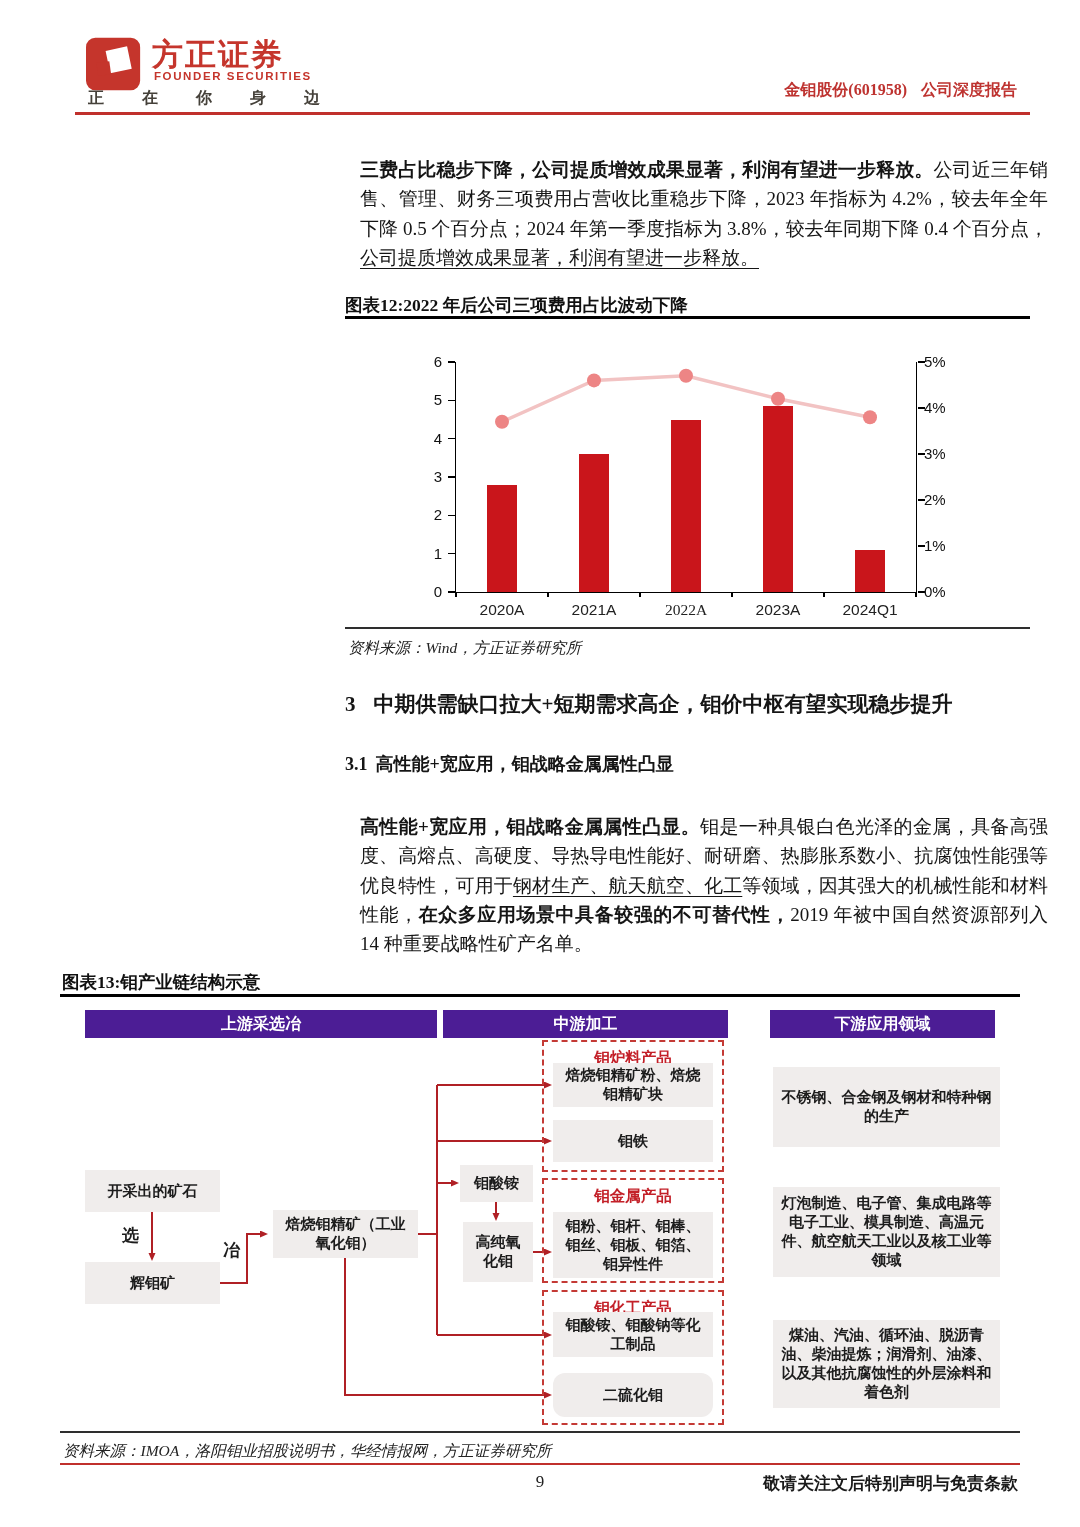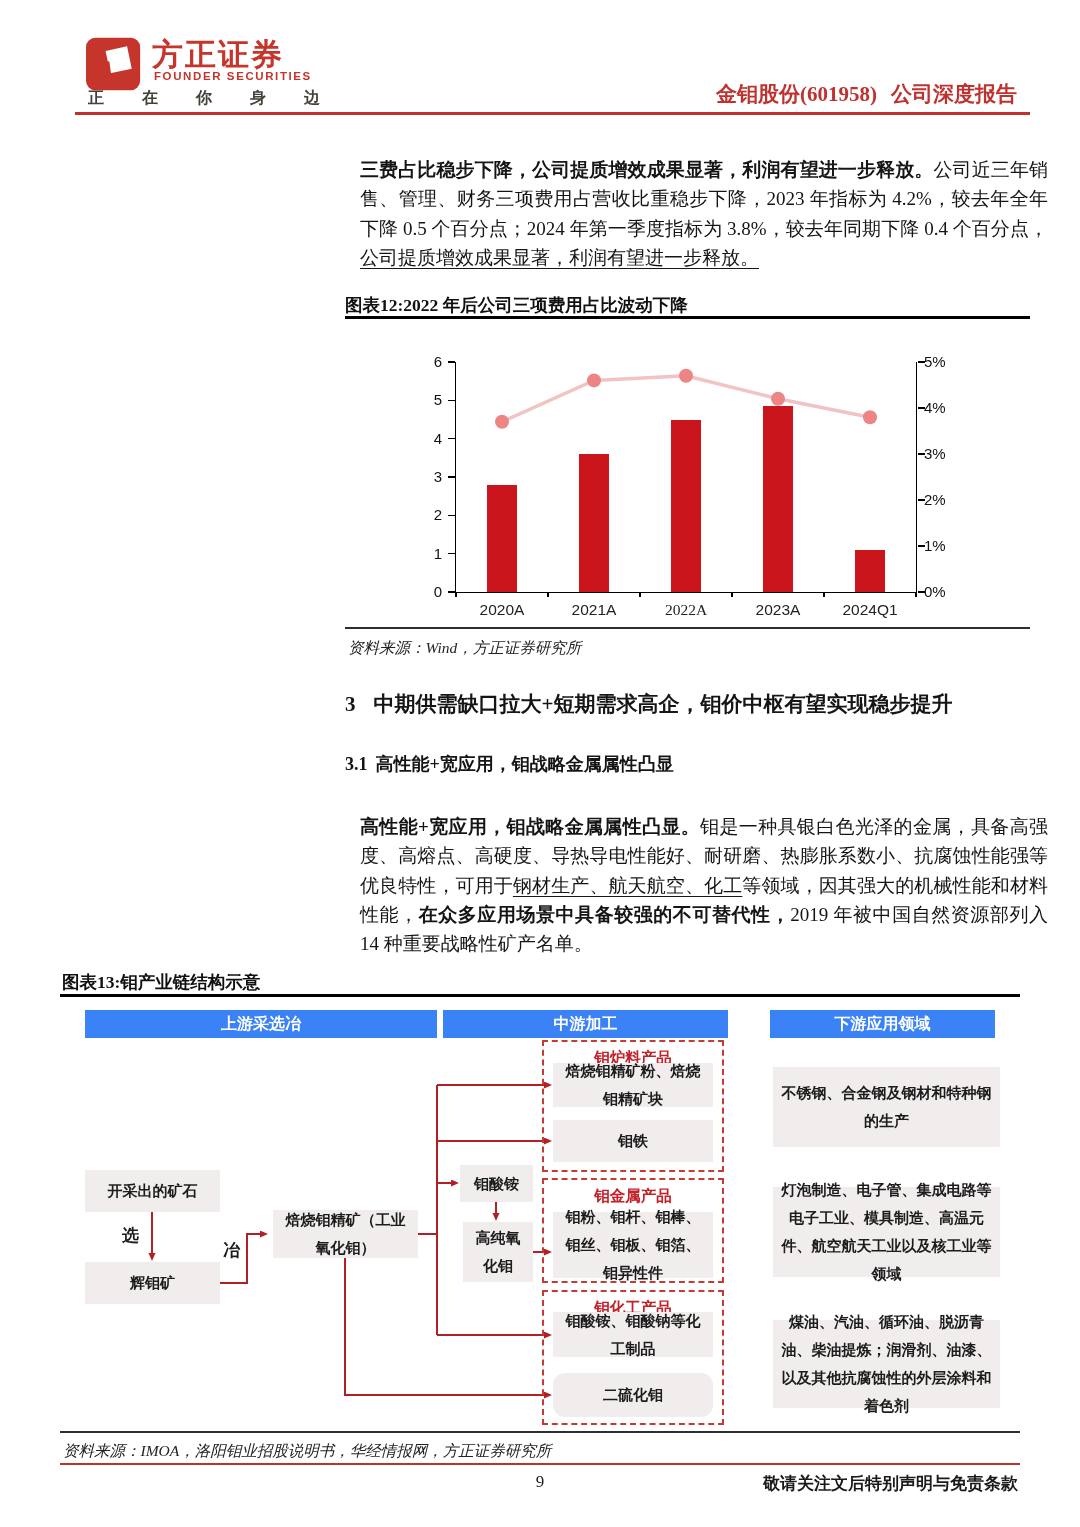--- a/index.html
+++ b/index.html
@@ -7,21 +7,21 @@
         font-family:"Liberation Serif","DejaVu Serif",serif;color:#151515;}
   .abs{position:absolute;}
 
   
   .brand-cn{font-family:"Liberation Sans","DejaVu Sans",sans-serif;font-weight:bold;
             font-size:31px;color:#C5352C;letter-spacing:2px;}
   .brand-en{font-family:"Liberation Sans","DejaVu Sans",sans-serif;font-weight:bold;
             font-size:11.5px;color:#C5352C;letter-spacing:1.6px;}
   .tagline{font-size:16px;color:#45413a;letter-spacing:17px;font-weight:bold;}
   .header-rule{background:#C0302C;height:3px;}
-  .report-title{font-size:21px;font-weight:bold;color:#BE3330;text-align:right;}
+  .report-title{font-size:16px;font-weight:bold;color:#BE3330;text-align:right;}
   .report-title .gap{display:inline-block;width:14px;}
 
   
   .para{font-size:19px;line-height:29.3px;text-align:justify;margin:15px;}
   .para u{text-underline-offset:4px;}
 
   .fig-title{font-size:17.5px;font-weight:bold;color:#101010;}
   .black-rule{background:#000;}
   .thin-rule{background:#2e2e2e;}
   .source{font-size:15.5px;font-style:italic;color:#222;}
@@ -39,24 +39,24 @@
   .plot{position:absolute;left:110px;top:40px;width:460px;height:230px;
         border-left:1.5px solid #000;border-right:1.5px solid #000;border-bottom:1.5px solid #000;}
   .ytick{position:absolute;width:7px;height:1.5px;background:#000;}
   .ylab{position:absolute;font-size:15px;color:#111;}
   .xlab{position:absolute;font-size:15.5px;color:#222;text-align:center;}
   .btick{position:absolute;width:1.5px;height:5px;background:#000;}
   .bar{position:absolute;bottom:0;width:30px;}
 
   
   .diagram{font-size:15px;}
-  .hdr-bar{position:absolute;height:28px;background:#3b82f6;color:#fff;font-weight:bold;
+  .hdr-bar{position:absolute;height:28px;background:#4c1d95;color:#fff;font-weight:bold;
            font-size:16px;display:flex;align-items:center;justify-content:center;}
   .gbox{position:absolute;background:#F0EDEC;display:flex;align-items:center;justify-content:center;
-        text-align:center;font-weight:bold;font-size:15px;line-height:28px;color:#1c1c1c;
+        text-align:center;font-weight:bold;font-size:15px;line-height:19px;color:#1c1c1c;
         padding:3px 6px;box-sizing:border-box;}
   .dashed{position:absolute;border:2px dashed #C43A35;box-sizing:border-box;}
   .dtitle{margin-top:6px;text-align:center;color:#C32028;font-weight:bold;font-size:15.5px;}
   .flow-label{position:absolute;font-size:17px;font-weight:bold;color:#1c1c1c;}
   .red-rule{background:#C0302C;}
 
   
   .page-num{font-size:17px;color:#222;text-align:center;}
   .disclaimer{font-size:17px;font-weight:bold;color:#1a1a1a;text-align:right;}
 </style>

